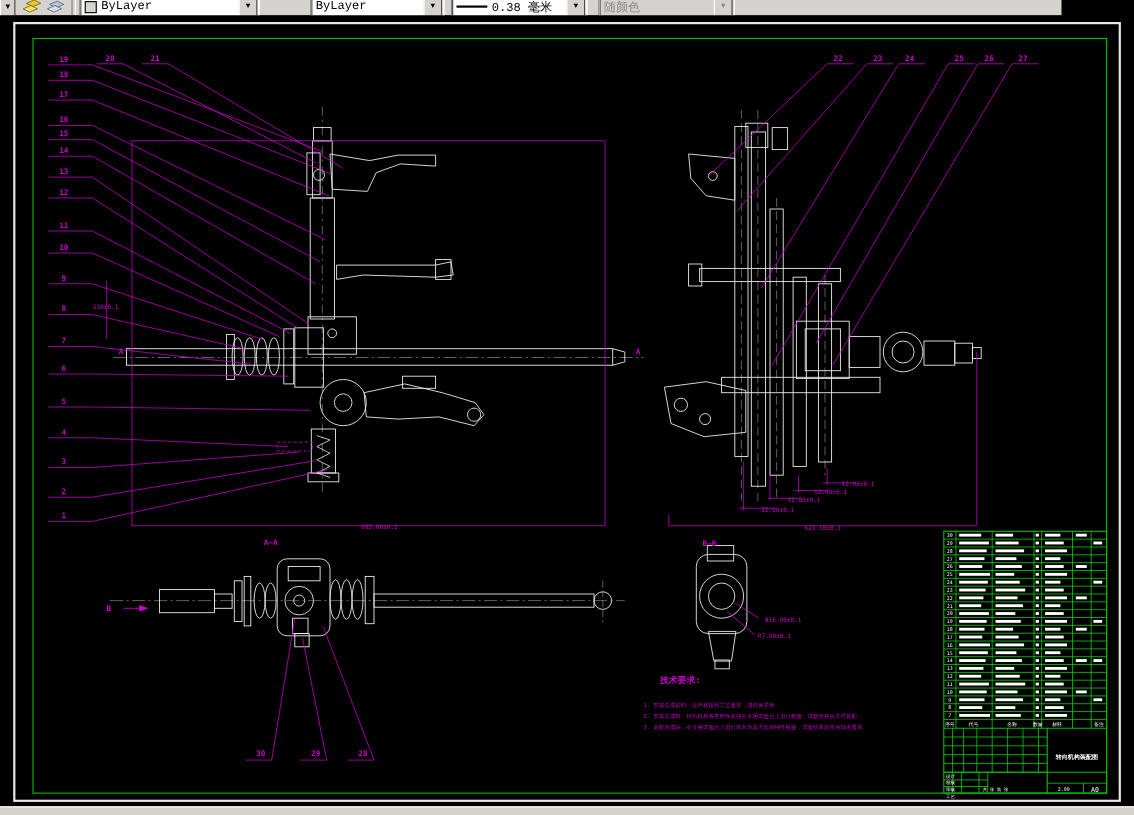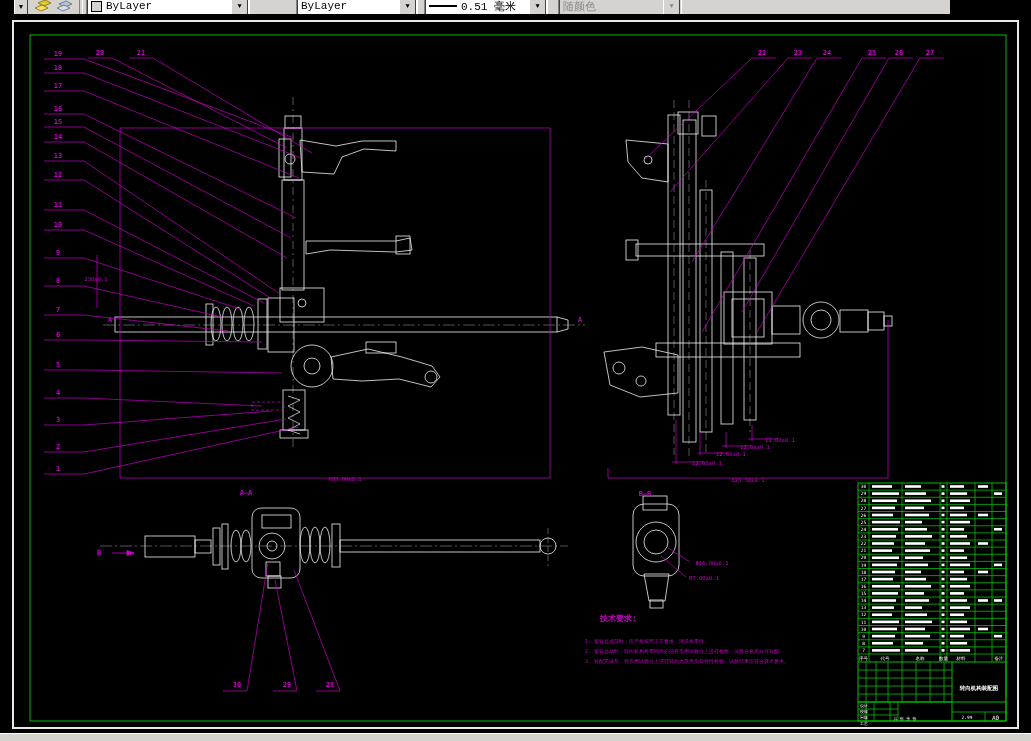--- a/index.html
+++ b/index.html
@@ -1,18 +1,18 @@
 <!DOCTYPE html>
 <html><head>
 <meta charset="utf-8">
 <style>
   html,body{margin:0;padding:0;background:#000;width:1031px;height:741px;overflow:hidden;
     font-family:"Liberation Sans","DejaVu Sans",sans-serif;}
   
-  .toolbar{position:absolute;left:14px;top:0;width:936px;height:14px;background:#d6d3ce;overflow:hidden;}
+  .toolbar{position:absolute;left:0;top:0;width:936px;height:14px;background:#d6d3ce;overflow:hidden;padding-left:29px;}
   .tb-inner{position:absolute;left:0;top:-5px;height:22px;display:flex;align-items:center;}
   .combo{background:#fff;border:1px solid #808080;border-right-color:#fff;border-bottom-color:#fff;
     box-shadow:inset 1px 1px 0 #404040;height:18px;display:flex;align-items:center;
     font-family:"Liberation Mono","DejaVu Sans Mono",monospace;font-size:11px;color:#000;position:relative;}
   .combo .txt{flex:1;padding-left:4px;white-space:nowrap;overflow:hidden;}
   .combo .arrow{width:15px;height:16px;background:#d6d3ce;border:1px solid #fff;
     border-right-color:#404040;border-bottom-color:#404040;display:flex;align-items:center;justify-content:center;
     font-size:7px;color:#000;margin:0 1px;}
   .combo.disabled{background:#d6d3ce;color:#8a8a8a;}
   .swatch{width:9px;height:9px;border:1px solid #000;background:#d6d3ce;margin-left:4px;}
@@ -52,21 +52,21 @@
       <span class="arrow">▼</span>
     </div>
     <div style="width:46px"></div>
     <div class="combo" style="width:120px">
       <span class="txt">ByLayer</span>
       <span class="arrow">▼</span>
     </div>
     <div style="width:6px"></div>
     <div class="combo" style="width:122px">
       <span class="wline"></span>
-      <span class="txt">0.51 毫米</span>
+      <span class="txt">0.38 毫米</span>
       <span class="arrow">▼</span>
     </div>
     <div style="width:10px"></div>
     <div class="combo disabled" style="width:122px">
       <span class="txt">随颜色</span>
       <span class="arrow" style="color:#8a8a8a">▼</span>
     </div>
   </div>
 </div>
 

